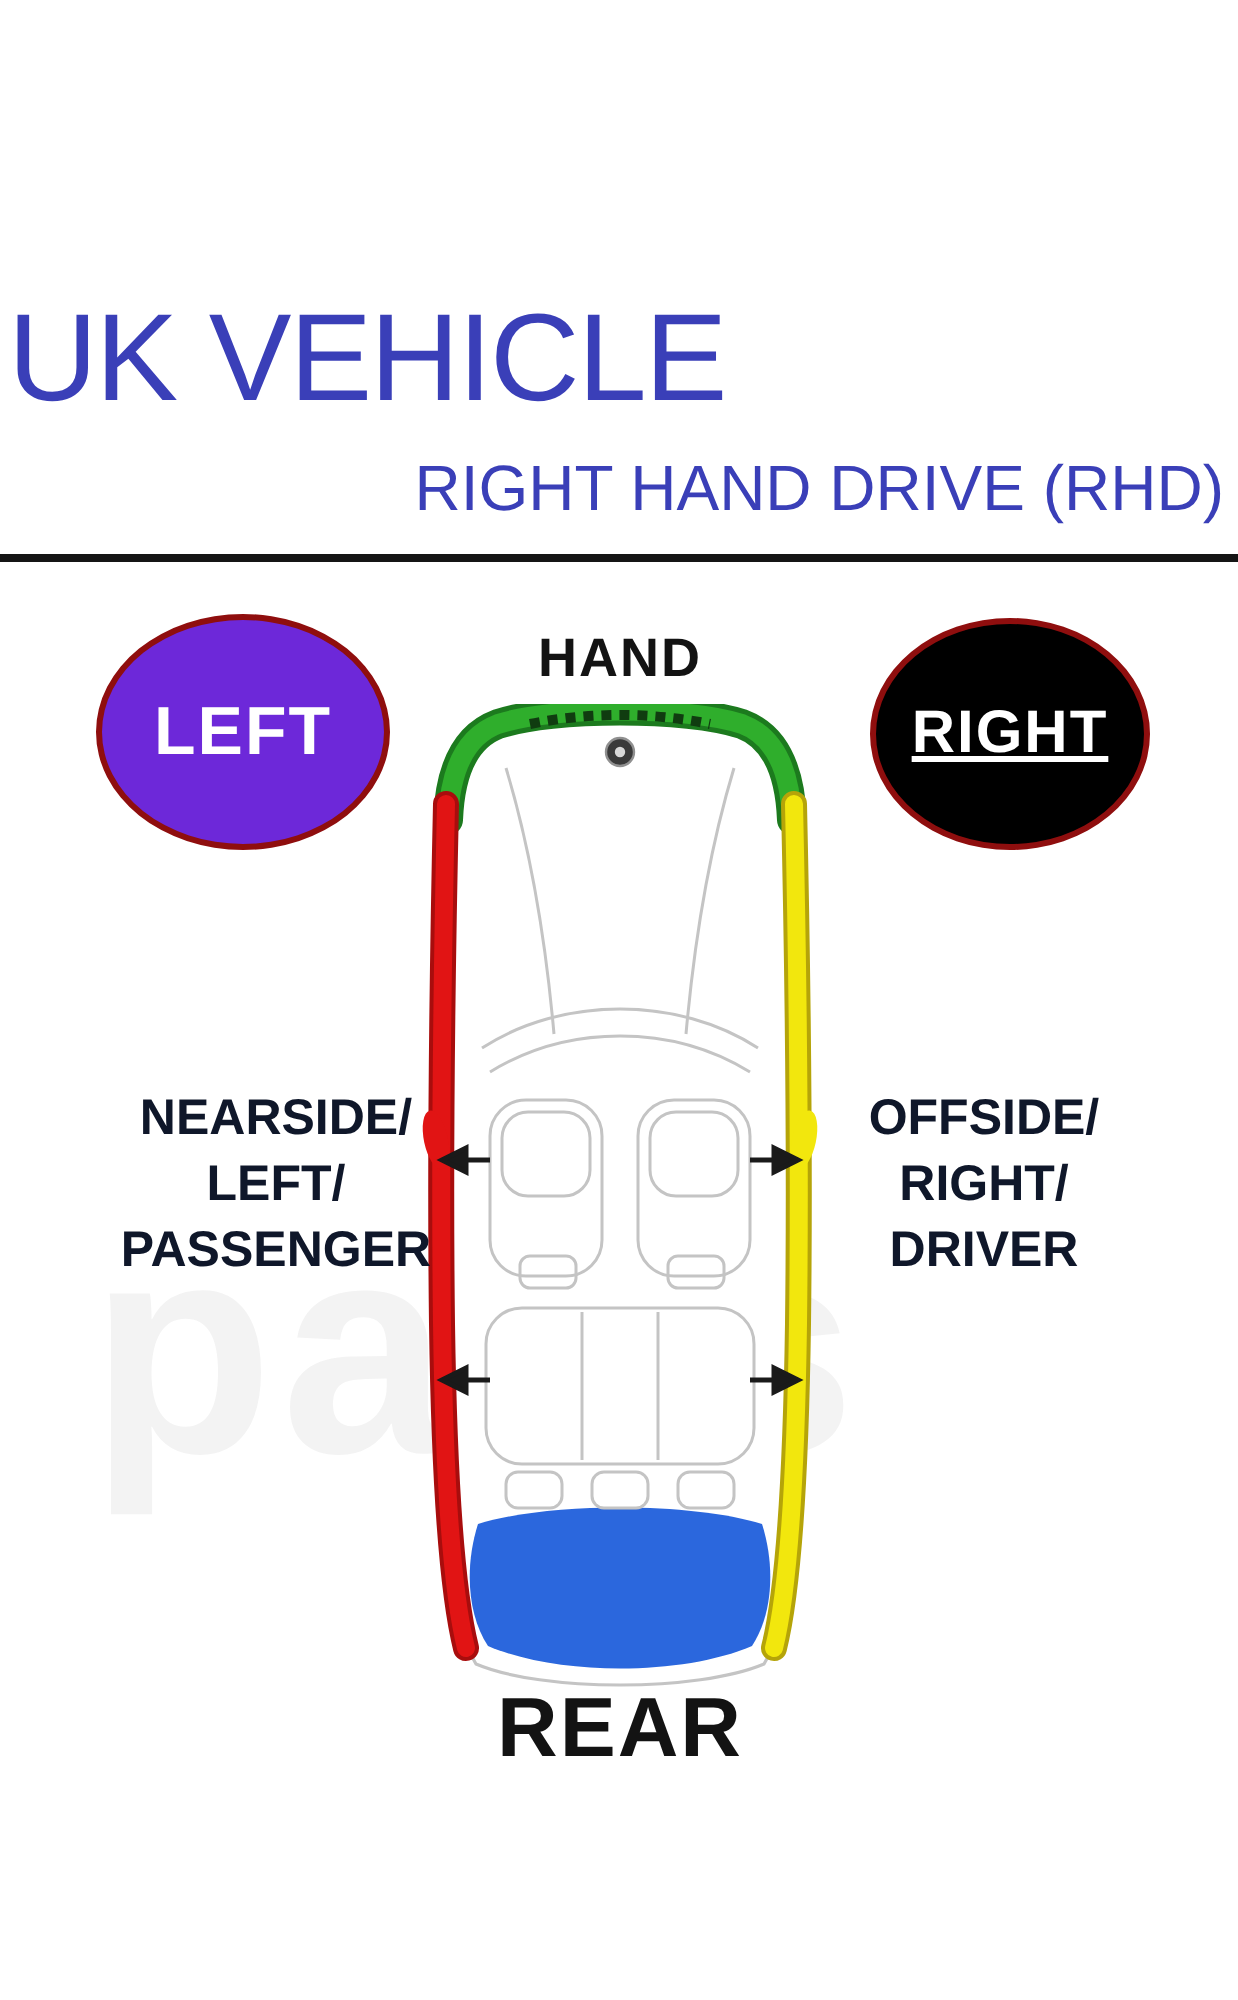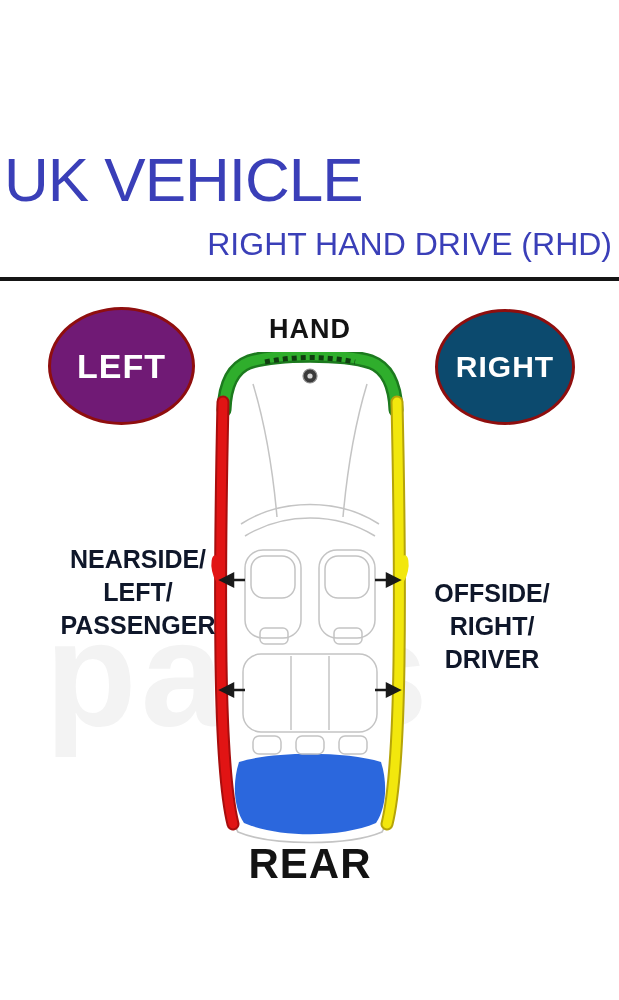--- a/index.html
+++ b/index.html
@@ -42,21 +42,21 @@
   }
   .badge-left  { left: 48px;  top: 307px; width: 147px; height: 118px; font-size: 34px; letter-spacing: 1px; }
   .badge-right { left: 435px; top: 309px; width: 140px; height: 116px; font-size: 30px; letter-spacing: 1px; }
 
   .side-label {
     top: 543px; width: 220px; text-align: center;
     font-size: 25px; font-weight: 700; color: #0f172a;
     line-height: 33px;
   }
   .side-label-left  { left: 28px; }
-  .side-label-right { left: 382px; margin-top: 34px; }
+  .side-label-right { left: 382px; }
 
   .watermark {
     left: 45px; top: 588px;
     font-size: 150px; font-weight: 700; letter-spacing: 4px;
     color: rgba(40, 40, 40, 0.055);
     z-index: 0; user-select: none;
   }
 
   .car-svg { left: 209px; top: 352px; width: 202px; height: 500px; z-index: 1; }
 
@@ -67,24 +67,24 @@
 
 <div class="abs title z2" style="color: rgb(58, 63, 184);">UK VEHICLE</div>
 <div class="abs subtitle z2" style="color: rgb(58, 63, 184);">RIGHT HAND DRIVE (RHD)</div>
 <div class="abs divider z2"></div>
 
 <div class="abs watermark">parts</div>
 
 <div class="abs front-label z2">HAND</div>
 <div class="abs rear-label z2">REAR</div>
 
-<div class="abs badge badge-left z2" style="background-color: #701a75; border: 3px solid rgb(143, 14, 14);">
+<div class="abs badge badge-left z2" style="background-color: #6d28d9; border: 3px solid rgb(143, 14, 14);">
   <span>LEFT</span>
 </div>
-<div class="abs badge badge-right z2" style="background-color: #0c4a6e; border: 3px solid rgb(143, 14, 14);">
+<div class="abs badge badge-right z2" style="background-color: #000000; border: 3px solid rgb(143, 14, 14); text-decoration: underline;">
   <span>RIGHT</span>
 </div>
 
 <div class="abs side-label side-label-left z2">
   <div>NEARSIDE/</div>
   <div>LEFT/</div>
   <div>PASSENGER</div>
 </div>
 <div class="abs side-label side-label-right z2">
   <div>OFFSIDE/</div>

